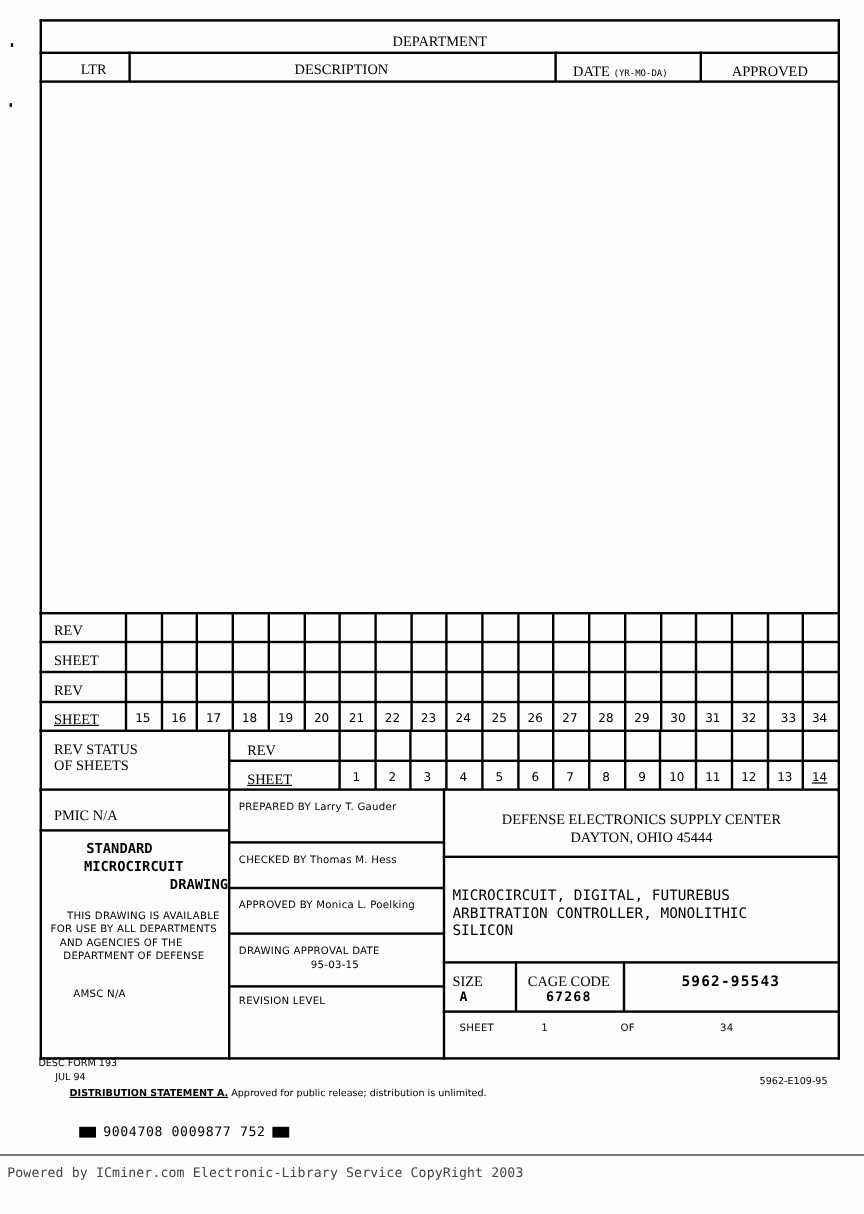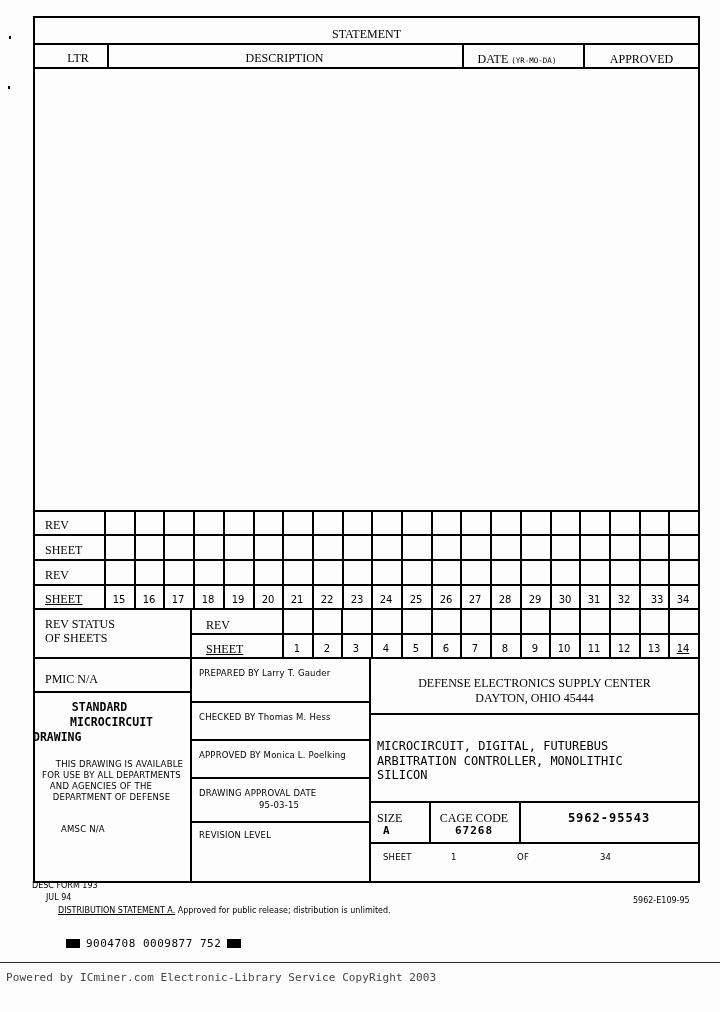--- a/index.html
+++ b/index.html
@@ -26,21 +26,21 @@
 
   <div class="hl" style="left:0;top:0;width:667px;"></div>
   <div class="vl" style="left:0;top:0;height:496px;"></div>
   <div class="vl" style="left:665px;top:0;height:496px;"></div>
   <div class="hl" style="left:0;top:27px;width:667px;"></div>
   <div class="hl" style="left:0;top:51px;width:667px;"></div>
   <div class="vl" style="left:74px;top:27px;height:25px;"></div>
   <div class="vl" style="left:429px;top:27px;height:25px;"></div>
   <div class="vl" style="left:550px;top:27px;height:25px;"></div>
 
-  <div class="lbl serif" style="left:0;top:11px;width:667px;text-align:center;font-size:12px;">STATEMENT</div>
+  <div class="lbl serif" style="left:0;top:11px;width:667px;text-align:center;font-size:12px;">DEPARTMENT</div>
   <div class="lbl serif" style="left:0;top:35px;width:90px;text-align:center;">LTR</div>
   <div class="lbl serif" style="left:74px;top:35px;width:355px;text-align:center;">DESCRIPTION</div>
   <div class="lbl serif" style="left:429px;top:36px;width:110px;text-align:center;">
     <span>DATE</span>
     <span class="mono" style="font-size:7.5px;">(YR-MO-DA)</span>
   </div>
   <div class="lbl serif" style="left:550px;top:36px;width:117px;text-align:center;">APPROVED</div>
   <div class="abs" style="left:2px;top:53px;width:663px;height:443px;"></div>
 </div>
 
@@ -150,21 +150,21 @@
   <div class="vl" style="left:0;top:0;height:226px;"></div>
   <div class="vl" style="left:665px;top:0;height:226px;"></div>
   <div class="hl" style="left:0;top:224px;width:667px;"></div>
   <div class="vl" style="left:157px;top:0;height:226px;"></div>
   <div class="vl" style="left:336px;top:0;height:226px;"></div>
 
   <div class="hl" style="left:0;top:34px;width:158px;"></div>
   <div class="lbl serif" style="left:12px;top:15px;font-size:12px;">PMIC N/A</div>
   <div class="lbl mono" style="left:0;top:43px;width:133px;text-align:center;font-weight:bold;font-size:11.5px;">STANDARD</div>
   <div class="lbl mono" style="left:0;top:58px;width:157px;text-align:center;font-weight:bold;font-size:11.5px;">MICROCIRCUIT</div>
-  <div class="lbl mono" style="left:0;top:73px;width:157px;text-align:left;font-weight:bold;font-size:11.5px;">DRAWING</div>
+  <div class="lbl mono" style="left:0;top:73px;width:157px;text-align:right;font-weight:bold;font-size:11.5px;">DRAWING</div>
   <div class="lbl sans small" style="left:0;top:102px;width:173px;text-align:center;">THIS DRAWING IS AVAILABLE</div>
   <div class="lbl sans small" style="left:0;top:113px;width:157px;text-align:center;">FOR USE BY ALL DEPARTMENTS</div>
   <div class="lbl sans small" style="left:0;top:124px;width:136px;text-align:center;">AND AGENCIES OF THE</div>
   <div class="lbl sans small" style="left:0;top:135px;width:157px;text-align:center;">DEPARTMENT OF DEFENSE</div>
   <div class="lbl sans small" style="left:28px;top:167px;">AMSC N/A</div>
 
   <div class="hl" style="left:157px;top:44px;width:180px;"></div>
   <div class="hl" style="left:157px;top:82px;width:180px;"></div>
   <div class="hl" style="left:157px;top:120px;width:180px;"></div>
   <div class="hl" style="left:157px;top:164px;width:180px;"></div>
@@ -196,21 +196,21 @@
 
   <div class="lbl sans small" style="left:350px;top:195px;">SHEET</div>
   <div class="lbl sans small" style="left:418px;top:195px;">1</div>
   <div class="lbl sans small" style="left:484px;top:195px;">OF</div>
   <div class="lbl sans small" style="left:567px;top:195px;">34</div>
 </div>
 
 <div class="lbl sans" style="left:32px;top:881px;font-size:8px;">DESC FORM 193</div>
 <div class="lbl sans" style="left:46px;top:893px;font-size:8px;">JUL 94</div>
 <div class="lbl sans" style="left:58px;top:906px;font-size:8px;">
-  <span style="text-decoration:underline;font-weight:normal;text-align:right;">DISTRIBUTION STATEMENT A.</span><span> Approved for public release; distribution is unlimited.</span>
+  <span style="text-decoration:underline;font-weight:bold;text-align:right;">DISTRIBUTION STATEMENT A.</span><span> Approved for public release; distribution is unlimited.</span>
 </div>
 <div class="lbl sans" style="left:633px;top:896px;font-size:8px;">5962-E109-95</div>
 
 <div class="abs" style="left:66px;top:936px;height:14px;display:flex;align-items:center;gap:6px;">
   <span style="display:inline-block;width:14px;height:9px;background:#000;"></span>
   <span class="mono" style="font-size:11px;letter-spacing:0.5px;">9004708 0009877 752</span>
   <span style="display:inline-block;width:14px;height:9px;background:#000;"></span>
 </div>
 
 <div class="thin-h" style="left:0;top:962px;width:720px;background:#222;"></div>

